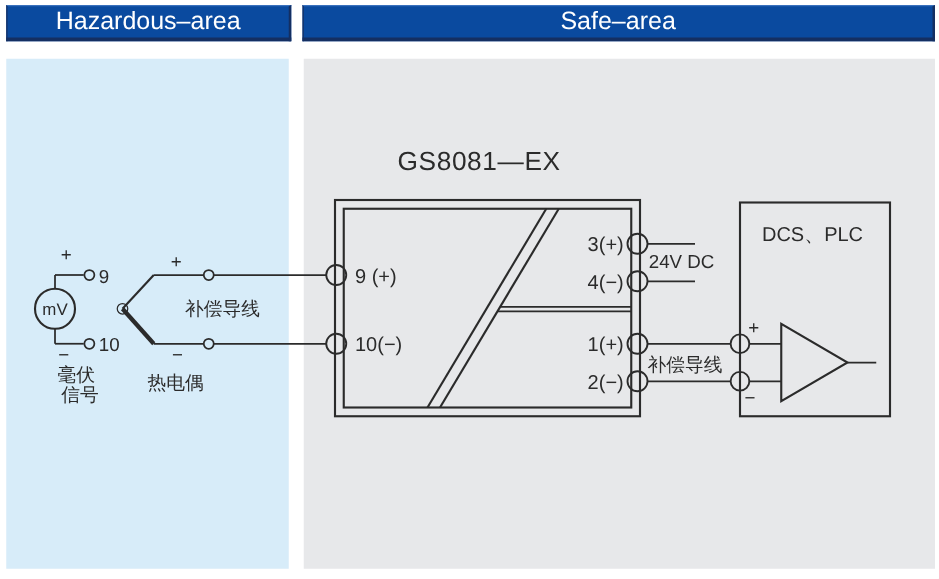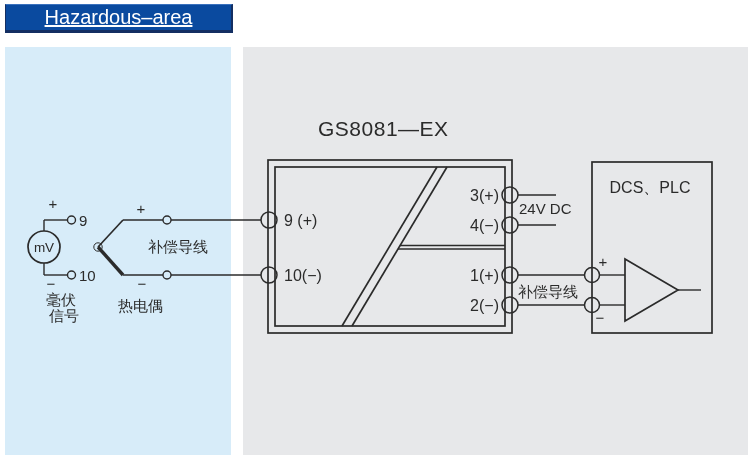--- a/index.html
+++ b/index.html
@@ -23,21 +23,21 @@
     background: #0a4a9f;
     border-top: 1px solid #3a71bd;
     border-bottom: 3px solid #142f62;
     border-left: 1px solid #142f62;
     border-right: 2px solid #142f62;
     color: #ffffff;
     font-size: 20px;
     text-align: center;
     box-sizing: content-box;
   }
-  .hdr-haz { left: 5px; width: 225px; text-decoration: underline; }
+  .hdr-haz { left: 5px; width: 225px; }
   .hdr-safe { left: 242px; width: 503px; }
   .panel {
     position: absolute;
     top: 47px;
     height: 408px;
   }
   .panel-haz { left: 5px; width: 226px; background: #d7ecf9; }
   .panel-safe { left: 243px; width: 505px; background: #e7e8ea; }
   svg#diagram {
     position: absolute;
@@ -66,20 +66,23 @@
   .mid { text-anchor: middle; }
   .end { text-anchor: end; }
 </style>
 </head>
 <body>
 
 <div id="stage">
 
   <div class="hdr hdr-haz">
     <span>Hazardous–area</span>
+  </div>
+  <div class="hdr hdr-safe">
+    <span>Safe–area</span>
   </div>
 
   <div class="panel panel-haz"></div>
   <div class="panel panel-safe"></div>
 
   <svg id="diagram" width="751" height="463" viewBox="0 0 751 463">
 
     <g>
       <circle class="wb" cx="44" cy="247" r="16"></circle>
       <text class="t13 mid" x="44" y="252">mV</text>

